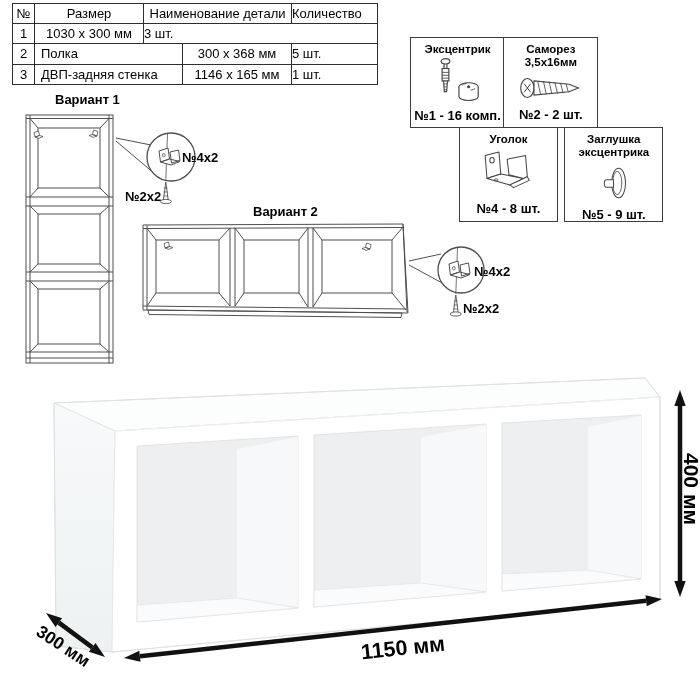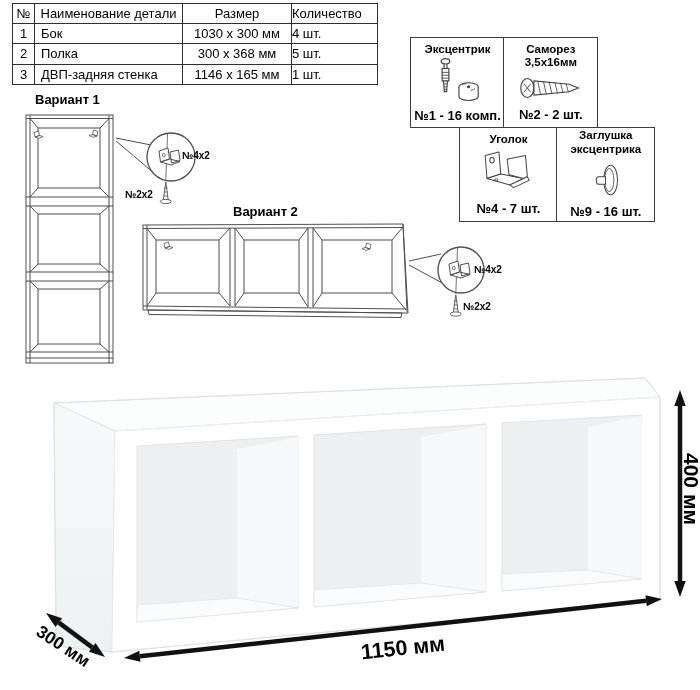--- a/index.html
+++ b/index.html
@@ -15,56 +15,55 @@
   .c0{width:22px;text-align:center;border-right:1.2px solid #2e2e2e;}
   .c1{width:148px;padding-left:6px;border-right:1.2px solid #2e2e2e;}
   .c2{width:109px;text-align:center;border-right:1.2px solid #2e2e2e;}
   .c3{flex:1;text-align:left;}
   .hd .c1{text-align:center;padding-left:0;}
 
   
   .legend-row{display:flex;}
   .lg-cell{border:1.7px solid #3d3d3d;display:flex;flex-direction:column;align-items:center;
            background:#fff;box-sizing:border-box;}
-  .lg-cell + .lg-cell{margin-left:-1.7px;justify-content:center;}
+  .lg-cell + .lg-cell{margin-left:-1.7px;}
   .row1{left:410px;top:37px;}
   .row1 .lg-cell{width:95px;height:91px;}
-  .row2{left:459px;top:126.6px;}
+  .row2{left:459px;top:126.6px;gap:8px;}
   .row2 .lg-cell{width:99px;height:95px;}
   .lg-title{font-weight:bold;font-size:11.5px;line-height:1.15;text-align:center;padding-top:5px;}
   .lg-icon{flex:1;display:flex;align-items:center;justify-content:center;}
   .lg-count{font-weight:bold;font-size:13px;padding-bottom:5px;white-space:nowrap;}
 
   
-  .v-title{font-weight:bold;font-size:13px;white-space:nowrap;}
-  .callout-label{font-weight:bold;font-size:10px;white-space:nowrap;}
+  .v-title{font-weight:bold;font-size:13px;white-space:nowrap;margin-left:20px;}
+  .callout-label{font-weight:bold;font-size:13px;white-space:nowrap;}
 
   
   .dim{font-weight:bold;text-align:center;white-space:nowrap;}
   #dim-w{left:323px;top:636px;width:160px;font-size:21.5px;transform:rotate(-6deg);}
   #dim-h{left:626px;top:477px;width:130px;font-size:21px;transform:rotate(90deg);}
   #dim-d{left:18px;top:636px;width:90px;font-size:17.5px;transform:rotate(33.5deg);}
 </style>
 </head>
 <body>
 
 <div class="stage">
 
   <div class="abs pt">
     <div class="pt-row hd">
       <div class="pt-c c0">№</div>
+      <div class="pt-c c2">Размер</div>
       <div class="pt-c c1">Наименование детали</div>
-      <div class="pt-c c2">Размер</div>
       <div class="pt-c c3">Количество</div>
     </div>
     <div class="pt-row">
       <div class="pt-c c0">1</div>
-      <div class="pt-c c1">Бок</div>
       <div class="pt-c c2">1030 x 300 мм</div>
-      <div class="pt-c c3">4 шт.</div>
+      <div class="pt-c c3">3 шт.</div>
     </div>
     <div class="pt-row">
       <div class="pt-c c0">2</div>
       <div class="pt-c c1">Полка</div>
       <div class="pt-c c2">300 x 368 мм</div>
       <div class="pt-c c3">5 шт.</div>
     </div>
     <div class="pt-row">
       <div class="pt-c c0">3</div>
       <div class="pt-c c1">ДВП-задняя стенка</div>
@@ -118,34 +117,34 @@
           <g stroke="#444" fill="#fff" stroke-width="1.1" stroke-linejoin="round">
             <path d="M10,6 L25,2 L27,26 L12,31 Z"></path>
             <ellipse cx="17.5" cy="11" rx="2.4" ry="3" fill="none"></ellipse>
             <path d="M12,31 L27,26 L52,31 L37,38 Z"></path>
             <path d="M34,10 L54,6 L56,29 L52,31 L36,27 Z"></path>
             <path d="M37,38 L52,31 L56,29 L58,33 L41,41 Z"></path>
             <ellipse cx="22" cy="32.5" rx="2" ry="1.2" fill="none" stroke-width="0.9"></ellipse>
           </g>
         </svg>
       </div>
-      <div class="lg-count">№4 - 7 шт.</div>
+      <div class="lg-count">№4 - 8 шт.</div>
     </div>
     <div class="lg-cell">
       <div class="lg-title">Заглушка эксцентрика</div>
       <div class="lg-icon">
         <svg width="38" height="48" viewBox="0 0 40 52">
           <g stroke="#444" fill="#fff" stroke-width="1.1">
             <ellipse cx="25" cy="26" rx="7.5" ry="16"></ellipse>
             <ellipse cx="23.5" cy="26" rx="5" ry="12.5" fill="none" stroke-width="0.9"></ellipse>
             <path d="M12,22.5 h7.5 v8 H12 a2.5,4 0 0 1 0,-8 Z"></path>
           </g>
         </svg>
       </div>
-      <div class="lg-count">№9 - 16 шт.</div>
+      <div class="lg-count">№5 - 9 шт.</div>
     </div>
   </div>
 
   <div class="abs v-title" style="left:35px;top:92px;">Вариант 1</div>
 
   <svg class="abs" style="left:18px;top:108px;" width="200" height="260" viewBox="0 0 200 260">
     <g fill="none" stroke="#4f4f4f" stroke-width="1">
       <rect x="8" y="7" width="87" height="248"></rect>
       <line x1="12" y1="7" x2="12" y2="255"></line>
       <line x1="91" y1="7" x2="91" y2="255"></line>

